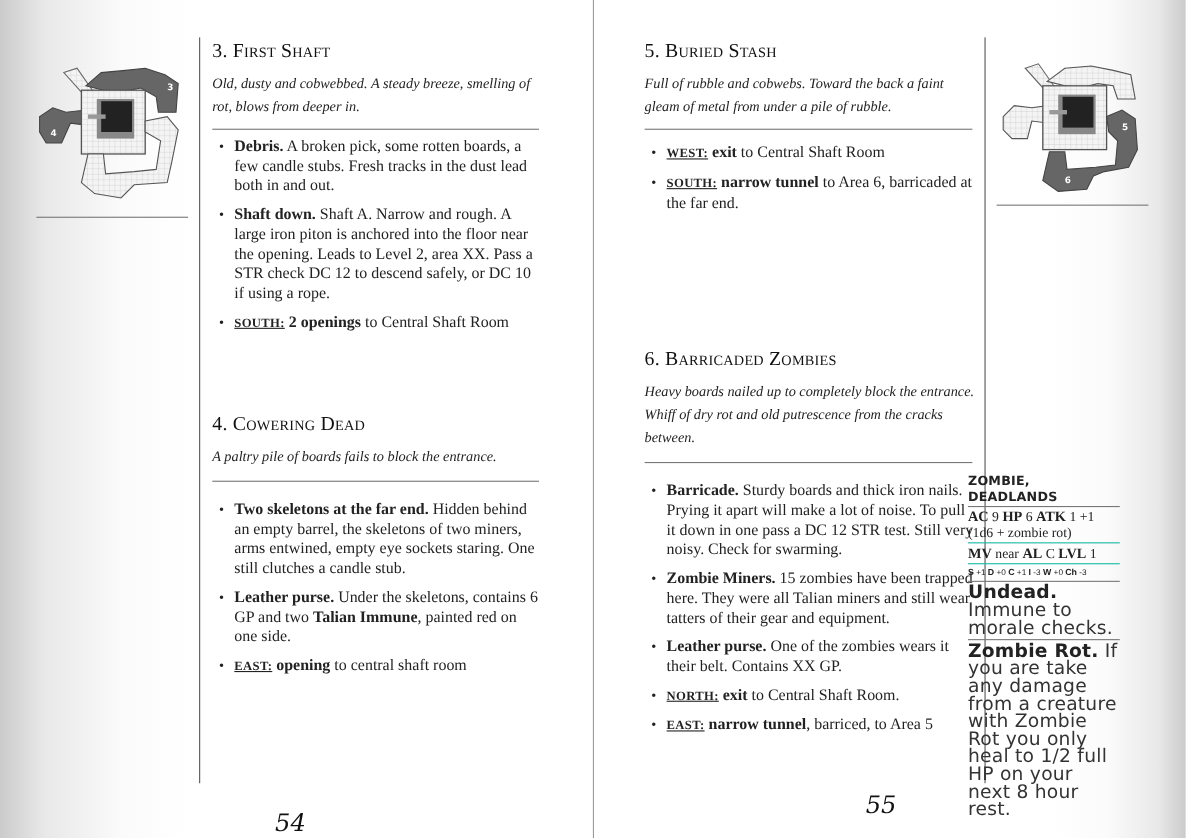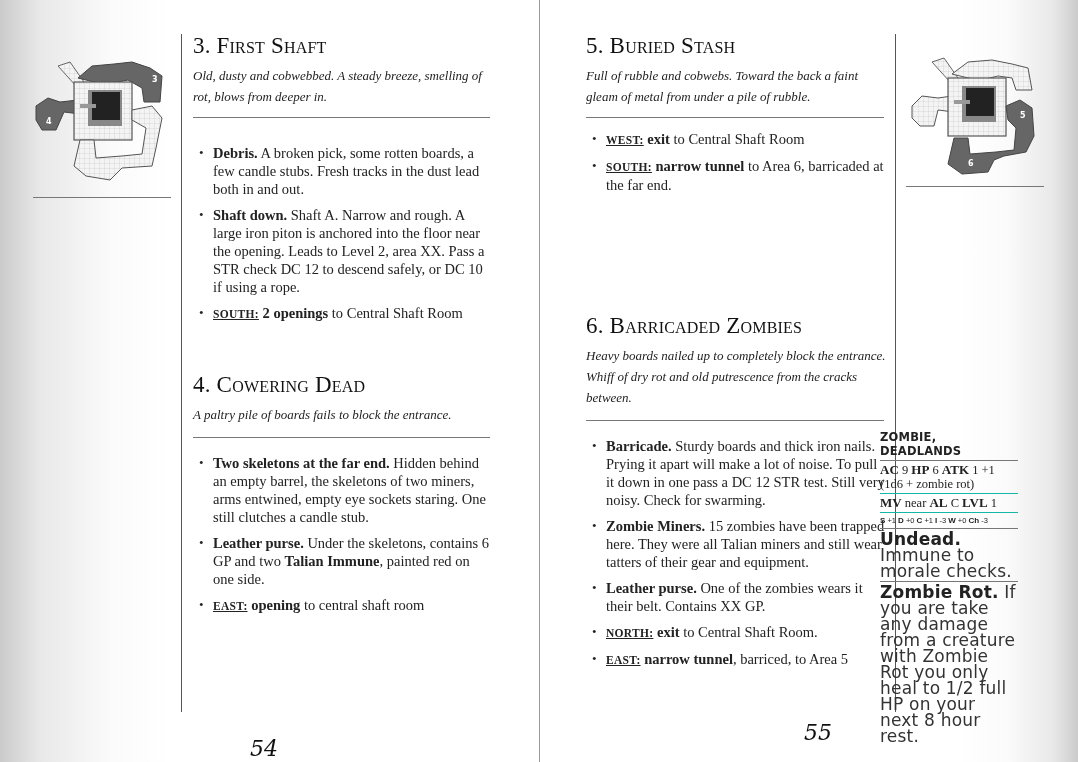--- a/index.html
+++ b/index.html
@@ -13,21 +13,21 @@
       #fff; }
     .page-right { left: 540px; width: 538px; background:
       linear-gradient(270deg, rgba(160,160,160,0.55) 0px, rgba(190,190,190,0.35) 25px, rgba(225,225,225,0.15) 70px, rgba(255,255,255,0) 120px),
       #fff; }
     .gutter { position: absolute; left: 539px; top: 0; width: 1px; height: 762px; background: #9a9a9a; }
 
     .vrule { position: absolute; width: 1px; background: #555; }
     .hrule { position: absolute; height: 1px; background: #777; }
 
     .section { position: absolute; }
-    .sec-title { font-size: 23px; font-weight: normal; font-variant: small-caps; letter-spacing: 0.2px; line-height: 30px; color: #111; }
+    .sec-title { font-size: 18px; font-weight: normal; font-variant: small-caps; letter-spacing: 0.2px; line-height: 30px; color: #111; }
     .sec-intro { font-style: italic; font-size: 13px; line-height: 21px; margin-top: 4px; color: #222; }
 
     ul.items { list-style: none; }
     ul.items li { position: relative; padding-left: 20px; font-size: 14.5px; line-height: 18px; margin-bottom: 8px; color: #222; }
     ul.items li::before { content: "•"; position: absolute; left: 6px; top: 0; font-size: 13px; }
     .b { font-weight: bold; }
     .dir { font-weight: bold; text-decoration: underline; font-size: 11.5px; letter-spacing: 0.3px; }
 
     .pagenum { position: absolute; font-family: "DejaVu Serif", serif; font-style: italic; font-size: 22px; color: #111; }
 
@@ -68,21 +68,21 @@
       <text x="118" y="24" font-size="8" fill="#fff" font-family="DejaVu Sans, sans-serif" font-weight="bold">3</text>
       <text x="12" y="66" font-size="8" fill="#fff" font-family="DejaVu Sans, sans-serif" font-weight="bold">4</text>
     </svg>
     <div class="hrule" style="left:33px;top:197px;width:138px;"></div>
     <div class="vrule" style="left:181px;top:34px;height:678px;"></div>
 
     <div class="section" style="left:193px;top:31px;width:300px;">
       <h2 class="sec-title">3. First Shaft</h2>
       <p class="sec-intro">Old, dusty and cobwebbed. A steady breeze, smelling of rot, blows from deeper in.</p>
       <div class="hrule" style="position:relative;margin-top:10px;width:297px;"></div>
-      <ul class="items" style="margin-top:26px;">
+      <ul class="items" style="margin-top:6px;">
         <li><span class="b">Debris.</span><span> A broken pick, some rotten boards, a few candle stubs. Fresh tracks in the dust lead both in and out.</span></li>
         <li><span class="b">Shaft down.</span><span>  Shaft A. Narrow and rough. A large iron piton is anchored into the floor near the opening. Leads to Level 2, area XX. Pass a STR check DC 12 to descend safely, or DC 10 if using a rope.</span></li>
         <li><span class="dir">SOUTH:</span><span class="b"> 2 openings</span><span> to Central Shaft Room</span></li>
       </ul>
     </div>
 
     <div class="section" style="left:193px;top:370px;width:300px;">
       <h2 class="sec-title">4. Cowering Dead</h2>
       <p class="sec-intro">A paltry pile of boards fails to block the entrance.</p>
       <div class="hrule" style="position:relative;margin-top:12px;width:297px;"></div>
@@ -138,21 +138,21 @@
       <rect x="40" y="22" width="58" height="58" fill="url(#gridR)" stroke="#555" stroke-width="1.2"></rect>
       <rect x="54" y="30" width="34" height="36" fill="#888"></rect>
       <rect x="58" y="32" width="28" height="28" fill="#222"></rect>
       <rect x="46" y="44" width="16" height="4" fill="#999"></rect>
       <path d="M98 50 L112 44 L124 52 L126 80 L118 96 L96 100 L86 104 L80 116 L54 118 L40 108 L46 82 L60 82 L62 98 L88 96 L106 94 L108 72 L100 64 Z" fill="#666" stroke="#444" stroke-width="1"></path>
       <text x="112" y="62" font-size="8" fill="#fff" font-family="DejaVu Sans, sans-serif" font-weight="bold">5</text>
       <text x="60" y="110" font-size="8" fill="#fff" font-family="DejaVu Sans, sans-serif" font-weight="bold">6</text>
     </svg>
     <div class="hrule" style="left:366px;top:186px;width:138px;"></div>
 
-    <div class="pagenum" style="left:264px;top:720px;">55</div>
+    <div class="pagenum" style="left:247px;top:720px;">55</div>
   </div>
 
   <div class="statblock">
     <div class="sb-name">ZOMBIE, DEADLANDS</div>
     <div class="sb-row">
       <b>AC</b><span> 9  </span><b>HP</b><span> 6  </span><b>ATK</b><span> 1 +1 (1d6 + zombie rot)</span>
     </div>
     <div class="sb-row">
       <b>MV</b><span> near  </span><b>AL</b><span> C </span><b>LVL</b><span> 1</span>
     </div>

